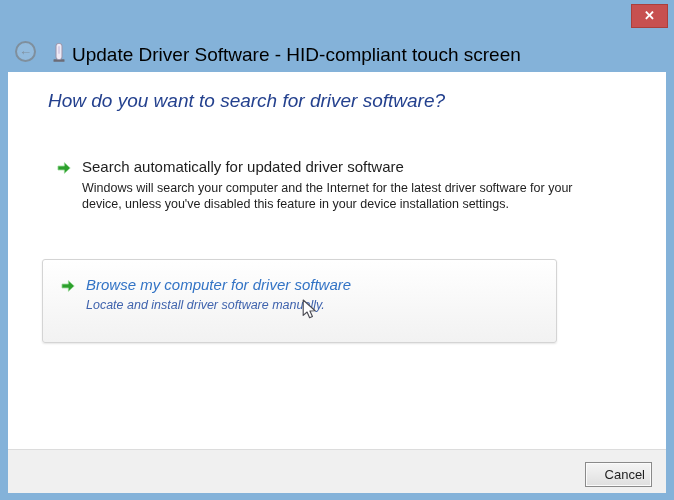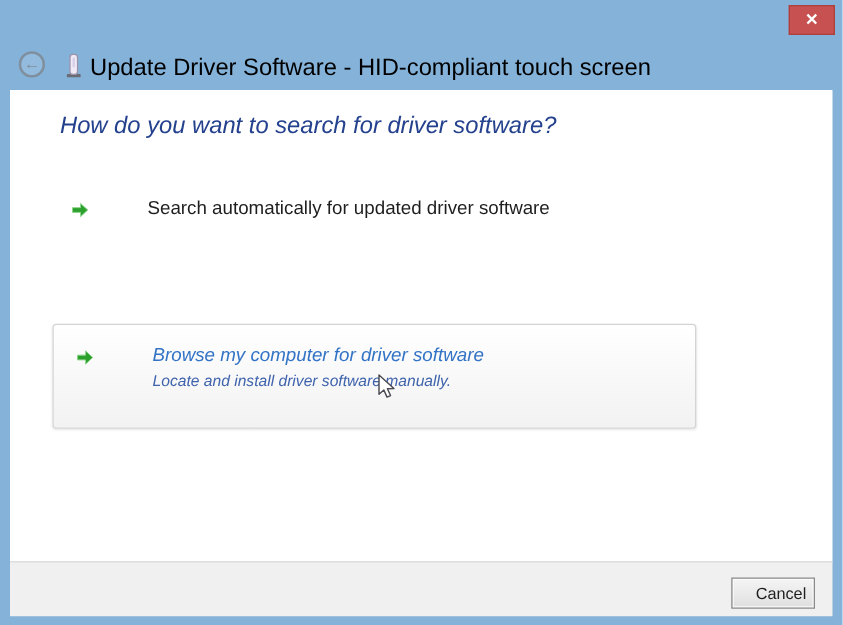--- a/index.html
+++ b/index.html
@@ -32,21 +32,21 @@
   }
   
   .content {
     position:absolute; left:8px; top:72px; width:658px; height:377px;
     background:#ffffff;
   }
   .heading {
     position:absolute; left:40px; top:18px;
     font-size:19px; color:#24418e;font-style:italic;
   }
-  .option { position:absolute; display:flex;gap:36px; }
+  .option { position:absolute; display:flex; }
   .option-arrow { width:18px; height:16px; margin-top:2px; flex:0 0 18px; }
   .opt-text { margin-left:9px; }
   .option1 { left:47px; top:86px; width:540px; }
   .option1 .opt-title { font-size:15px; color:#1e1e1e; margin-bottom:5px; }
   .option1 .opt-desc {
     font-size:12.5px; line-height:16px; color:#1e1e1e; width:492px;
   }
   .option2-box {
     position:absolute; left:34px; top:187px; width:515px; height:84px;
     border:1px solid #d4d4d4; border-radius:3px; box-sizing:border-box;
@@ -96,20 +96,21 @@
   <div class="content">
 
     <div class="heading">How do you want to search for driver software?</div>
 
     <div class="option option1">
       <svg class="option-arrow" viewBox="0 0 16 16">
         <path d="M2,6.1 L8.4,6.1 L8.4,2.7 L14.2,8 L8.4,13.3 L8.4,9.9 L2,9.9 Z" fill="#2ca02c" stroke="#8fd48f" stroke-width="0.8"></path>
       </svg>
       <div class="opt-text">
         <div class="opt-title">Search automatically for updated driver software</div>
+        <div class="opt-desc">Windows will search your computer and the Internet for the latest driver software for your device, unless you've disabled this feature in your device installation settings.</div>
       </div>
     </div>
 
     <div class="option2-box">
       <div class="option option2">
         <svg class="option-arrow" viewBox="0 0 16 16">
           <path d="M2,6.1 L8.4,6.1 L8.4,2.7 L14.2,8 L8.4,13.3 L8.4,9.9 L2,9.9 Z" fill="#2ca02c" stroke="#8fd48f" stroke-width="0.8"></path>
         </svg>
         <div class="opt-text">
           <div class="opt-title">Browse my computer for driver software</div>

